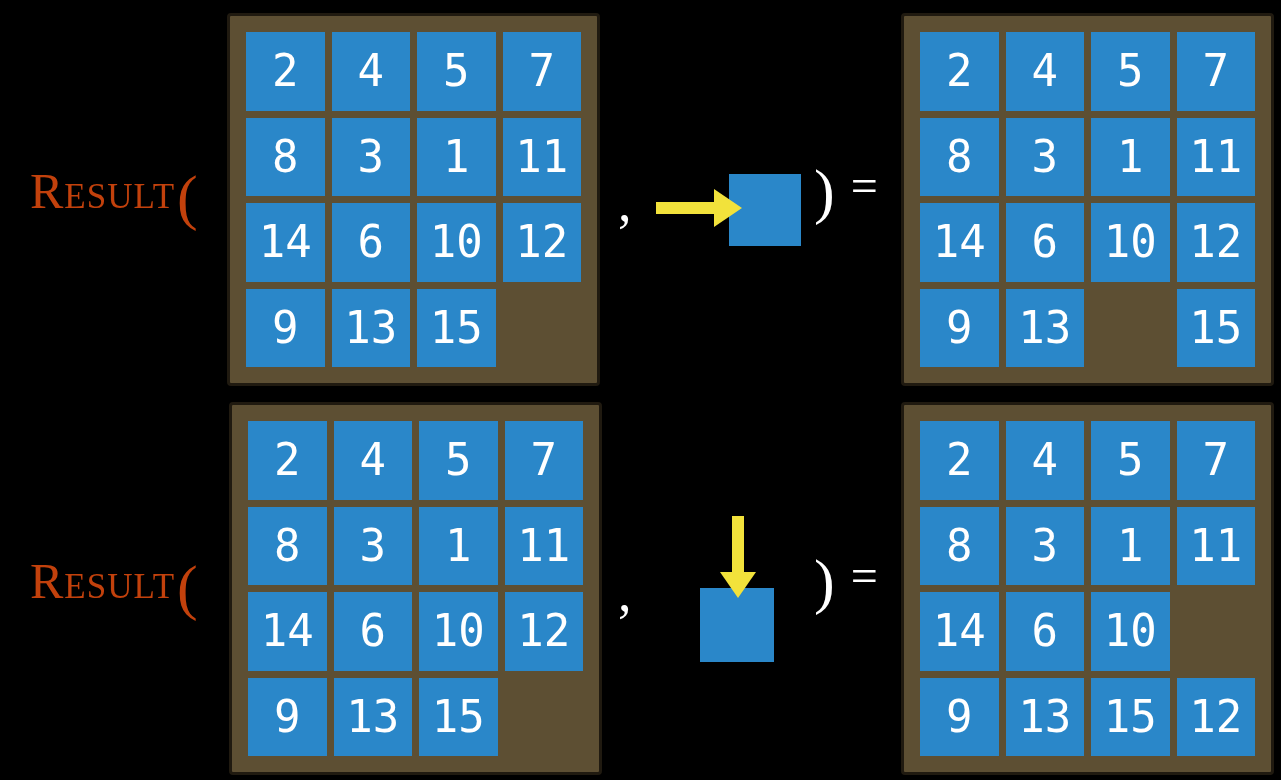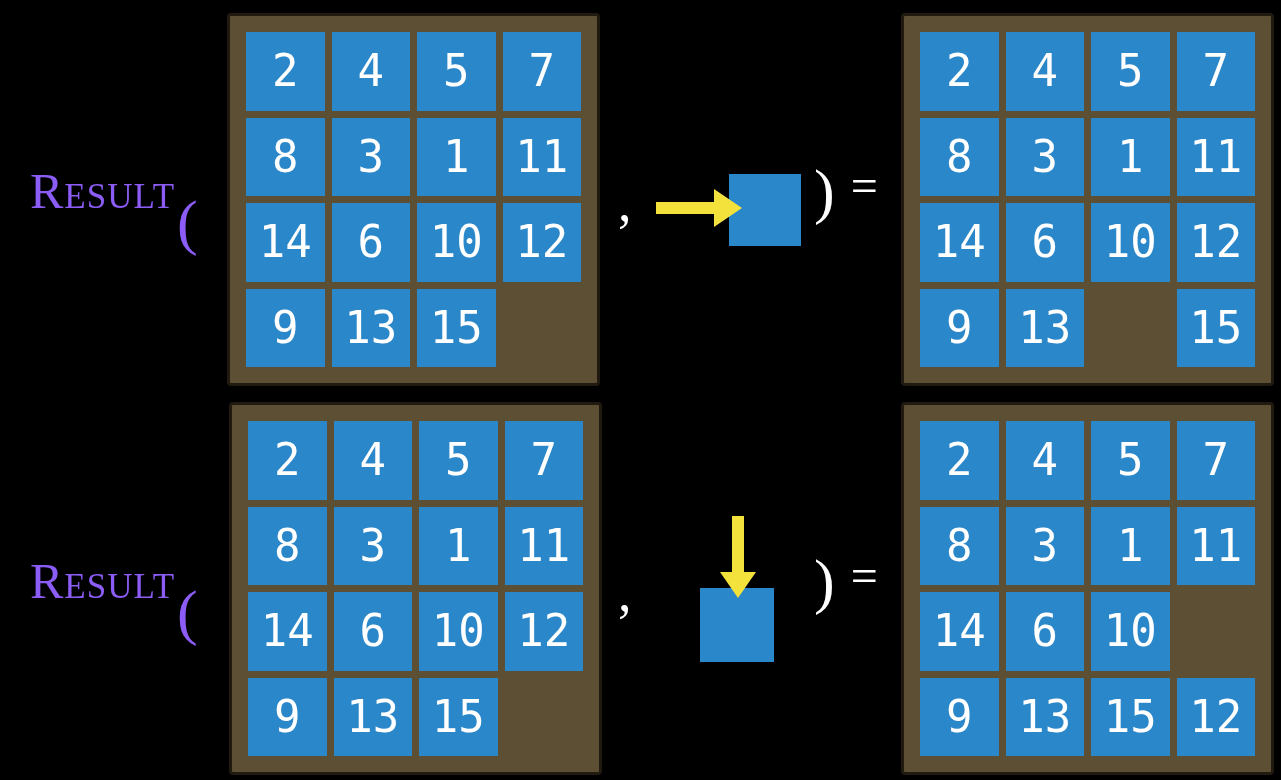--- a/index.html
+++ b/index.html
@@ -5,22 +5,22 @@
   html,body { margin:0; padding:0; background:#000; }
   .page {
     position:relative; width:1281px; height:780px;
     background:#000000; overflow:hidden;
     font-family:"Liberation Serif", serif;
   }
   .abs { position:absolute; }
 
   
   .fn-label {
-    color:#8b5cf6; font-size:50px; line-height:1;
-    display:flex; align-items:flex-end;
+    color:#c2410c; font-size:50px; line-height:1;
+    display:flex; align-items:center;
     font-variant:small-caps; letter-spacing:1px;
   }
   .fn-label .big-paren {
     font-variant:normal; font-size:62px; line-height:0;
     position:relative; top:6px; margin-left:2px; font-weight:400;
   }
 
   
   .board {
     position:absolute; width:373px; height:373px; box-sizing:border-box;

